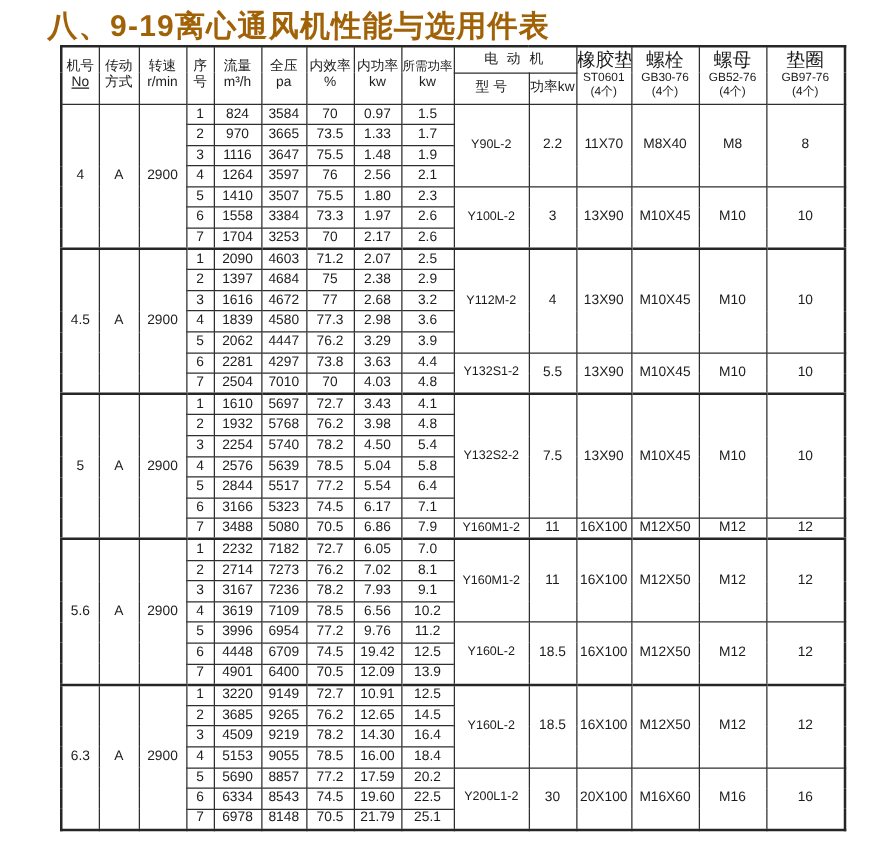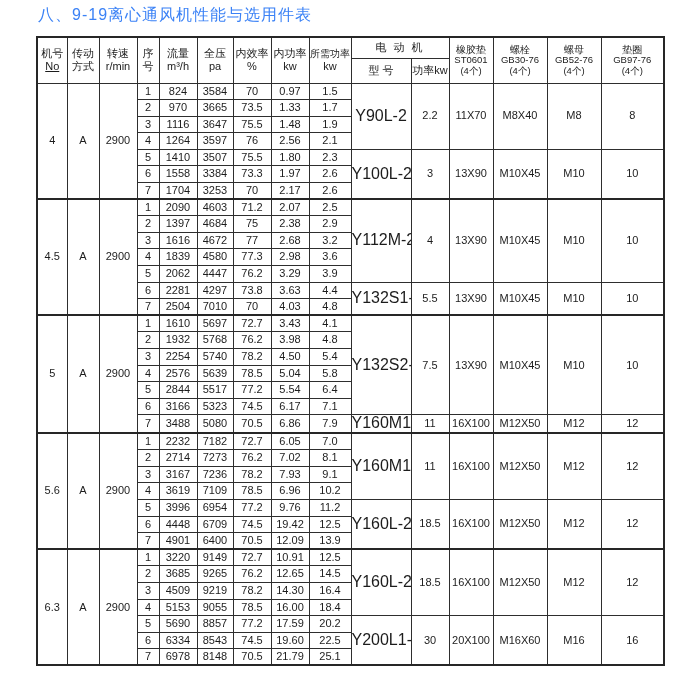--- a/index.html
+++ b/index.html
@@ -4,49 +4,49 @@
 <style>
   * { margin:0; padding:0; box-sizing:border-box; }
   html,body {
     width:700px; height:682px; overflow:hidden;
     background:#ffffff; color:#111;
     font-family:"Liberation Sans", sans-serif;
   }
   .page { position:relative; width:700px; height:682px; }
   .title {
     position:absolute; left:38px; top:5px;
-    font-size:16px; font-weight:normal; letter-spacing:1px;
-    color:#3b82f6; white-space:nowrap;
+    font-size:24px; font-weight:bold; letter-spacing:1px;
+    color:#a16207; white-space:nowrap;
   }
   table.fan-table {
-    position:absolute; left:36px; top:36px;
+    position:absolute; left:48px; top:36px;
     width:627px; table-layout:fixed;
     border-collapse:collapse;
     border:2px solid #262626;
   }
   .fan-table th, .fan-table td {
     border:1px solid #2e2e2e;
     text-align:center; vertical-align:middle;
     padding:0; line-height:1.05;
     font-weight:normal;
     color:#1c1c1c;
     overflow:hidden; white-space:nowrap;
   }
   .fan-table thead tr.h1 { height:21px; }
   .fan-table thead tr.h2 { height:25px; }
   .fan-table thead th { font-size:11px; }
   .hl { display:block; line-height:1.2; }
   .u { text-decoration:underline; }
   .small3 .hl { font-size:9.5px; line-height:1.12; }
-  .small3 .hl:first-child { font-size:10px; }
+  .small3 .hl:first-child { font-size:15px; }
   .req-h .hl:first-child { font-size:10px; }
   .motor-h { font-size:11px; letter-spacing:2px; }
   .fan-table tbody tr { height:16.6px; }
   .fan-table tbody td { font-size:11px; }
-  .fan-table tbody td.cell-model { font-size:16px; }
+  .fan-table tbody td.cell-model { font-size:10px; }
   .fan-table tbody tr.group-first td { border-top:2px solid #262626; }
 </style>
 </head>
 <body>
 
 <div class="page">
   <div class="title">八、9-19离心通风机性能与选用件表</div>
 
   <table class="fan-table">
     <colgroup>
@@ -376,21 +376,21 @@
           <td>7236</td>
           <td>78.2</td>
           <td>7.93</td>
           <td>9.1</td>
         </tr>
         <tr>
           <td>4</td>
           <td>3619</td>
           <td>7109</td>
           <td>78.5</td>
-          <td>6.96</td>
+          <td>6.56</td>
           <td>10.2</td>
         </tr>
         <tr>
           <td>5</td>
           <td>3996</td>
           <td>6954</td>
           <td>77.2</td>
           <td>9.76</td>
           <td>11.2</td>
           <td rowspan="3" class="cell-model">Y160L-2</td>

